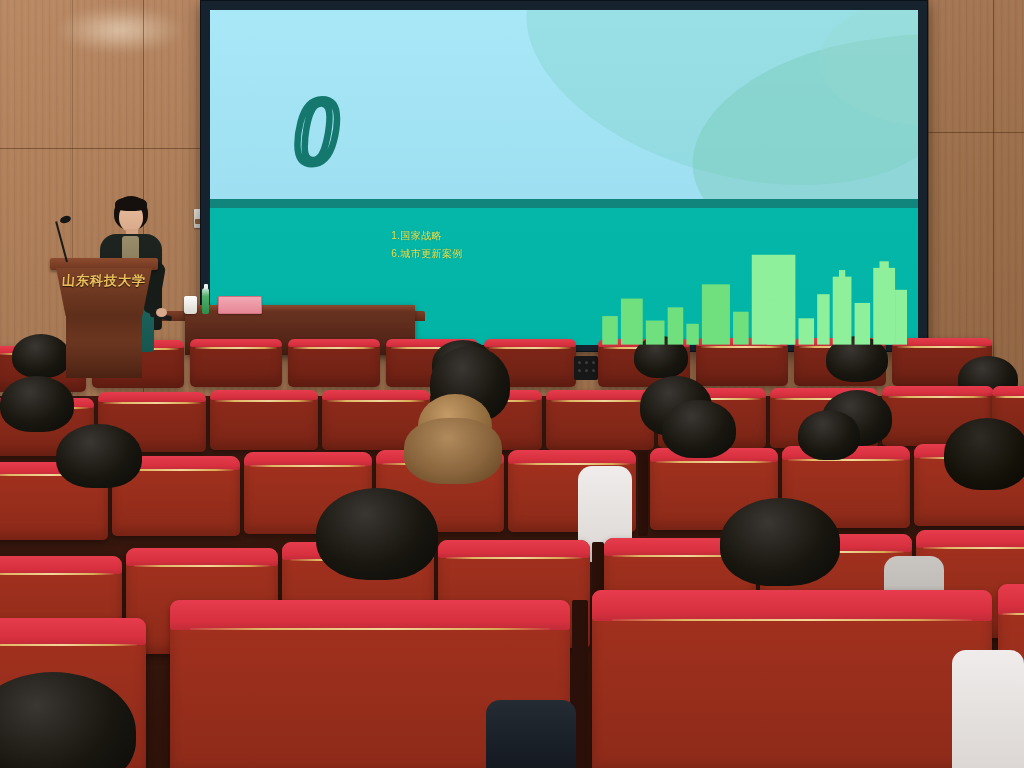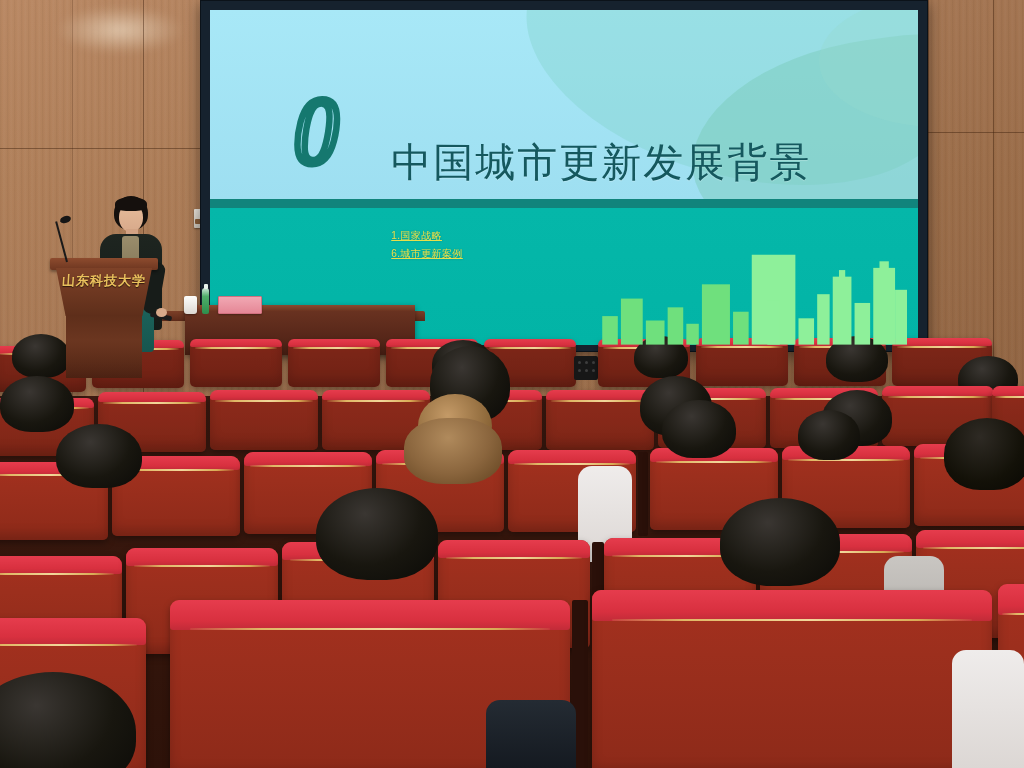--- a/index.html
+++ b/index.html
@@ -97,21 +97,21 @@
     font-size:40px; font-weight:400; letter-spacing:2px;
     color:#15585e;
     white-space:nowrap; z-index:4;
     text-shadow:0 1px 1px rgba(255,255,255,.25);
   }
   .bullets{
     position:absolute; left:25.6%; top:14%;
     font-size:10px; line-height:1.75; color:#e8e04a; letter-spacing:.4px;
     z-index:4; text-shadow:0 0 2px rgba(0,0,0,.2);
   }
-  .bullets div{ white-space:nowrap;text-decoration:underline; }
+  .bullets div{ white-space:nowrap; }
 
   .skyline{ position:absolute; right:1.5%; bottom:0; width:44%; height:80%; z-index:2; }
   .skyline svg{ display:block; width:100%; height:100%; }
 
   
   .stage-desk{
     position:absolute; left:185px; top:305px; width:230px; height:50px;
     background:linear-gradient(180deg,#6d3522 0%,#59281a 58%,#4a2013 100%);
     box-shadow:0 2px 6px rgba(0,0,0,.4);
   }
@@ -332,21 +332,20 @@
           </svg>
         </div>
 
         <div class="bullets">
           <div>1.国家战略</div>
           <div>6.城市更新案例</div>
         </div>
       </div>
 
       <div class="big-num">0</div>
-      <div class="slide-title">中国城市更新发展背景</div>
     </div>
   </div>
 
   <div class="desk-long"></div>
   <div class="stage-desk"></div>
   <div class="cup"></div>
   <div class="bottle"></div>
   <div class="nameplate"></div>
 
   <div class="speaker">

